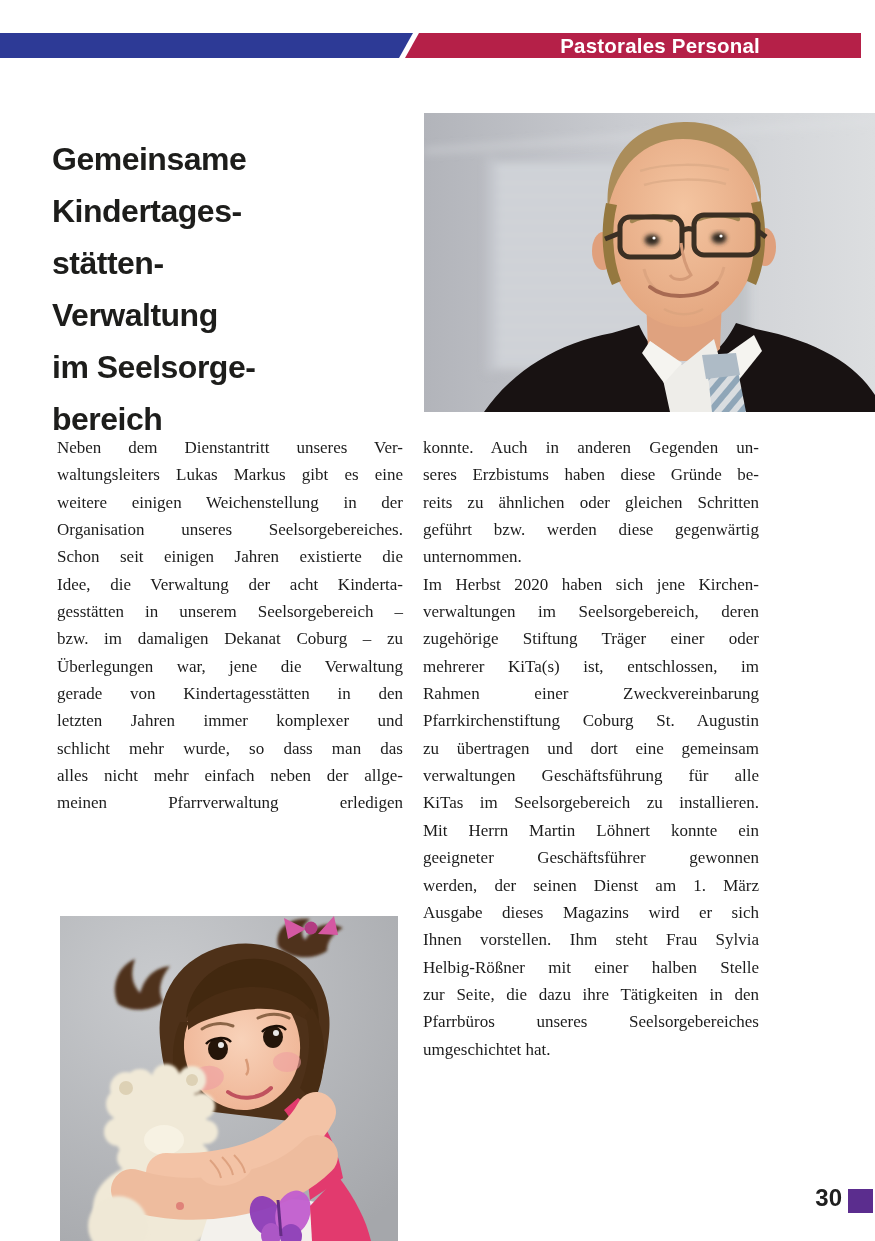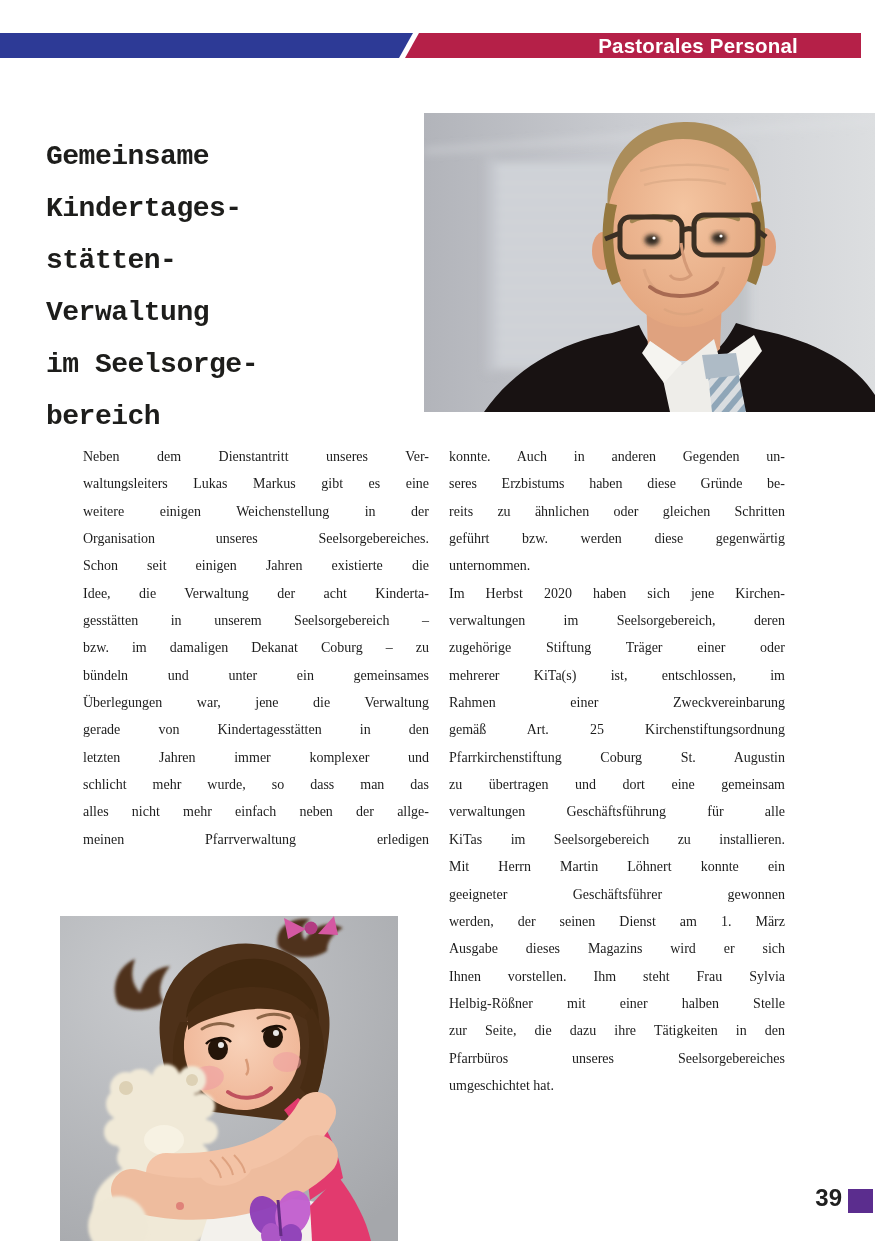--- a/index.html
+++ b/index.html
@@ -10,37 +10,35 @@
   
   .header-bar{position:absolute;left:0;top:33px;width:875px;height:25px;}
   .bar-blue{
     position:absolute;left:0;top:0;width:413px;height:25px;background:#2d3a96;
     clip-path:polygon(0 0,100% 0,calc(100% - 14px) 100%,0 100%);
   }
   .bar-red{
     position:absolute;left:405px;top:0;width:456px;height:25px;background:#b52048;
     clip-path:polygon(14px 0,100% 0,100% 100%,0 100%);
     color:#ffffff;font-weight:bold;font-size:20.5px;line-height:25px;
-    text-align:right;box-sizing:border-box;padding-right:63px;
+    text-align:right;box-sizing:border-box;padding-right:101px;
     letter-spacing:0.2px;
   }
   
   .title{
-    position:absolute;left:46px;top:112px;width:370px;
-    font-weight:bold;font-size:28px;line-height:52px;color:#1d1d1b;
+    position:absolute;left:52px;top:112px;width:370px;
+    font-weight:bold;font-size:32px;line-height:52px;color:#1d1d1b;
     letter-spacing:-0.5px;
-    font-family:Liberation Mono, monospace;
   }
   .title .tline{display:block;}
   
   .col{
-    position:absolute;top:443px;
-    font-family:"Liberation Serif",serif;font-size:14px;line-height:27.35px;
+    position:absolute;top:434px;
+    font-family:"Liberation Serif",serif;font-size:17px;line-height:27.35px;
     color:#1c1c1c;
-    margin-left:26px;
   }
   .col-left{left:57px;width:346px;}
   .col-right{left:423px;width:336px;}
   .jline{text-align:justify;text-align-last:justify;white-space:normal;}
   .jline.lastline{text-align-last:left;}
   
   .photo-man{position:absolute;left:424px;top:113px;width:451px;height:299px;}
   .photo-child{position:absolute;left:60px;top:916px;width:338px;height:325px;}
   .photo-man svg,.photo-child svg{display:block;width:100%;height:100%;}
   
@@ -162,21 +160,20 @@
   <div class="col col-left">
       <div class="para">
         <div class="jline">Neben dem Dienstantritt unseres Ver-</div>
         <div class="jline">waltungsleiters Lukas Markus gibt es eine</div>
         <div class="jline">weitere einigen Weichenstellung in der</div>
         <div class="jline">Organisation unseres Seelsorgebereiches.</div>
         <div class="jline">Schon seit einigen Jahren existierte die</div>
         <div class="jline">Idee, die Verwaltung der acht Kinderta-</div>
         <div class="jline">gesstätten in unserem Seelsorgebereich –</div>
         <div class="jline">bzw. im damaligen Dekanat Coburg – zu</div>
-        <div class="jline">bündeln und unter ein gemeinsames</div>
         <div class="jline">Überlegungen war, jene die Verwaltung</div>
         <div class="jline">gerade von Kindertagesstätten in den</div>
         <div class="jline">letzten Jahren immer komplexer und</div>
         <div class="jline">schlicht mehr wurde, so dass man das</div>
         <div class="jline">alles nicht mehr einfach neben der allge-</div>
         <div class="jline">meinen Pfarrverwaltung erledigen</div>
       </div>
     </div>
   <div class="col col-right">
       <div class="para">
@@ -185,21 +182,20 @@
         <div class="jline">reits zu ähnlichen oder gleichen Schritten</div>
         <div class="jline">geführt bzw. werden diese gegenwärtig</div>
         <div class="jline lastline">unternommen.</div>
       </div>
       <div class="para">
         <div class="jline">Im Herbst 2020 haben sich jene Kirchen-</div>
         <div class="jline">verwaltungen im Seelsorgebereich, deren</div>
         <div class="jline">zugehörige Stiftung Träger einer oder</div>
         <div class="jline">mehrerer KiTa(s) ist, entschlossen, im</div>
         <div class="jline">Rahmen einer Zweckvereinbarung</div>
-        <div class="jline">gemäß Art. 25 Kirchenstiftungsordnung</div>
         <div class="jline">Pfarrkirchenstiftung Coburg St. Augustin</div>
         <div class="jline">zu übertragen und dort eine gemeinsam</div>
         <div class="jline">verwaltungen Geschäftsführung für alle</div>
         <div class="jline">KiTas im Seelsorgebereich zu installieren.</div>
         <div class="jline">Mit Herrn Martin Löhnert konnte ein</div>
         <div class="jline">geeigneter Geschäftsführer gewonnen</div>
         <div class="jline">werden, der seinen Dienst am 1. März</div>
         <div class="jline">Ausgabe dieses Magazins wird er sich</div>
         <div class="jline">Ihnen vorstellen. Ihm steht Frau Sylvia</div>
         <div class="jline">Helbig-Rößner mit einer halben Stelle</div>
@@ -300,16 +296,16 @@
         <ellipse cx="211" cy="319" rx="10" ry="12" fill="#a94fc4"></ellipse>
         <ellipse cx="231" cy="320" rx="11" ry="12" fill="#8d3cb8"></ellipse>
         <path d="M218 284 L221 320" stroke="#5e2380" stroke-width="3"></path>
       </g>
 
       <path d="M278 260 C296 284 306 304 311 325 L252 325 L250 290 Z" fill="#e23a6e"></path>
       <circle cx="58" cy="310" r="30" fill="#efe8d6" filter="url(#cblur)"></circle>
     </svg>
   </div>
 
-  <div class="page-number">39</div>
+  <div class="page-number">30</div>
   <div class="corner-square"></div>
 
 </div>
 
 </body></html>

